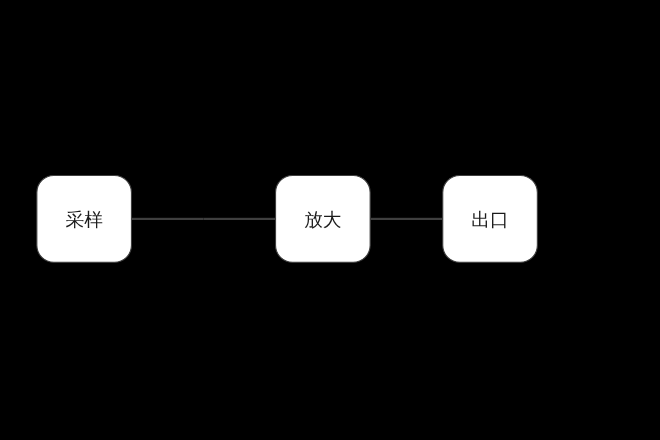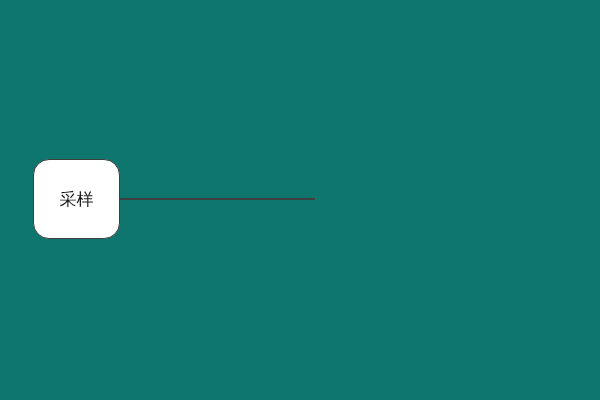--- a/index.html
+++ b/index.html
@@ -4,21 +4,21 @@
 <style>
   html, body {
     margin: 0;
     padding: 0;
     background: #ffffff;
   }
   .canvas {
     position: relative;
     width: 600px;
     height: 400px;
-    background: #0f766e;
+    background: #000000;
     overflow: hidden;
     font-family: "Liberation Sans", sans-serif;
   }
   .flow {
     position: absolute;
     left: 33px;
     top: 159px;
     display: flex;
     align-items: center;
   }
@@ -54,18 +54,24 @@
 
     <div class="node">
       <span class="node-label">采样</span>
     </div>
 
     <div class="edge"></div>
 
 
     <div class="edge"></div>
 
+    <div class="node">
+      <span class="node-label">放大</span>
+    </div>
 
     <div class="edge"></div>
 
+    <div class="node">
+      <span class="node-label">出口</span>
+    </div>
 
   </div>
 </div>
 
 </body></html>

